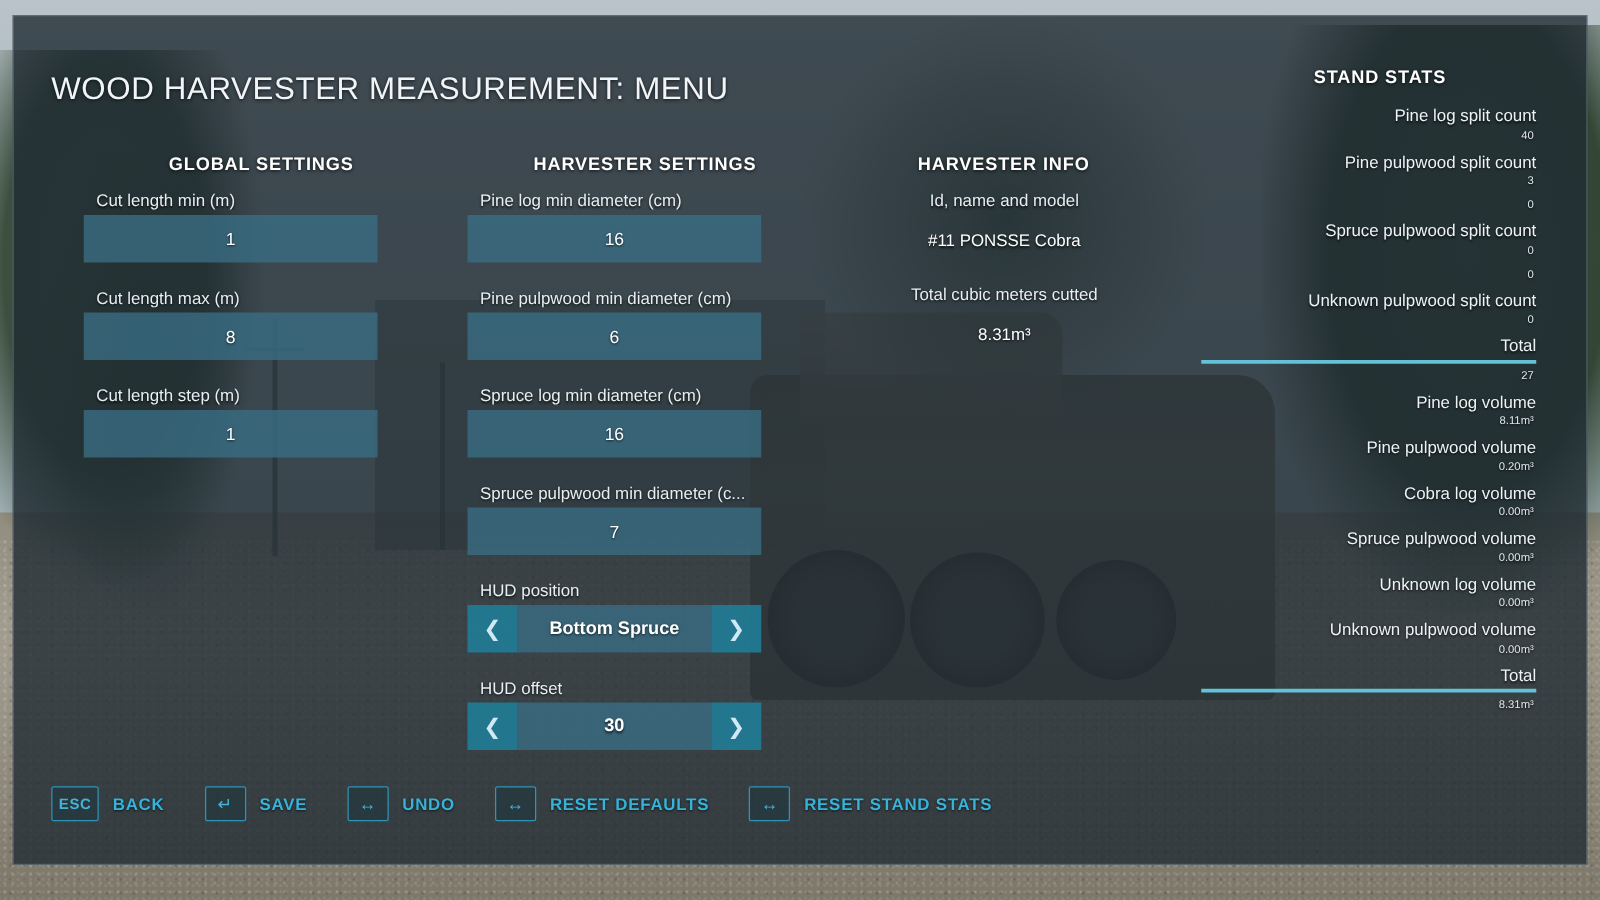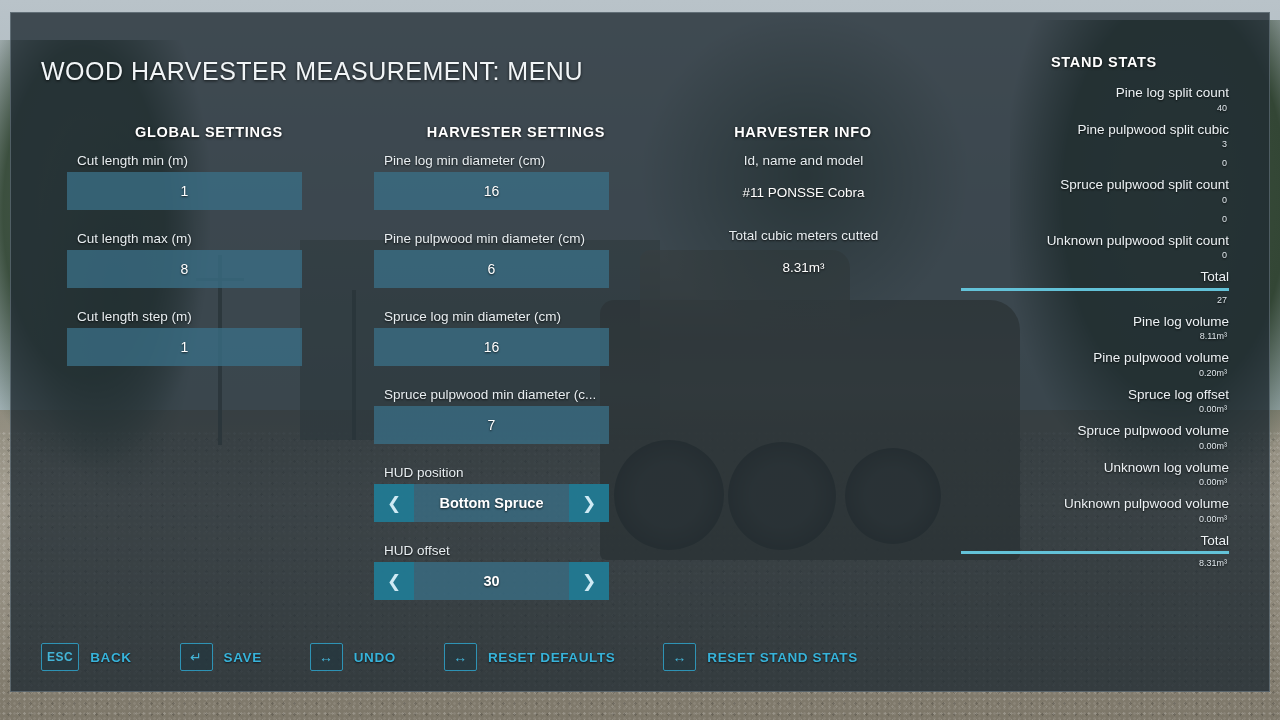--- a/index.html
+++ b/index.html
@@ -166,22 +166,22 @@
     font-size:9px; color:#dfe7ec; margin-top:2px; padding-right:2px;
     text-shadow:0 1px 2px rgba(0,0,0,.8);
   }
   .stat.total .s-label { font-weight:normal; }
   .divider {
     height:3px; background:#63c2d8; margin:3px 0 4px 0; width:100%;
   }
 
   
   #actionbar {
-    position:absolute; left:30px; bottom:20px;
-    display:flex; align-items:center; gap:16px;
+    position:absolute; left:30px; bottom:34px;
+    display:flex; align-items:center; gap:0;
   }
   .action { display:flex; align-items:center; margin-right:32px; }
   .keycap {
     min-width:33px; height:28px; padding:0 5px;
     border:1.6px solid #2e93b5; background:rgba(30,52,62,0.55);
     display:flex; align-items:center; justify-content:center;
     color:#44b4d6; font-size:12px; font-weight:bold; letter-spacing:.5px;
     border-radius:2px;
   }
   .keycap.sym { font-size:14px; font-weight:normal; }
@@ -280,21 +280,21 @@
     <div class="info-label">Total cubic meters cutted</div>
     <div class="info-value">8.31m³</div>
   </div>
 
   <div id="col-stats">
     <div class="stat">
       <div class="s-label">Pine log split count</div>
       <div class="s-value">40</div>
     </div>
     <div class="stat">
-      <div class="s-label">Pine pulpwood split cubic</div>
+      <div class="s-label">Pine pulpwood split count</div>
       <div class="s-value">3</div>
     </div>
     <div class="stat">
       <div class="s-value">0</div>
     </div>
     <div class="stat">
       <div class="s-label">Spruce pulpwood split count</div>
       <div class="s-value">0</div>
     </div>
     <div class="stat">
@@ -311,21 +311,21 @@
     </div>
     <div class="stat">
       <div class="s-label">Pine log volume</div>
       <div class="s-value">8.11m³</div>
     </div>
     <div class="stat">
       <div class="s-label">Pine pulpwood volume</div>
       <div class="s-value">0.20m³</div>
     </div>
     <div class="stat">
-      <div class="s-label">Spruce log offset</div>
+      <div class="s-label">Cobra log volume</div>
       <div class="s-value">0.00m³</div>
     </div>
     <div class="stat">
       <div class="s-label">Spruce pulpwood volume</div>
       <div class="s-value">0.00m³</div>
     </div>
     <div class="stat">
       <div class="s-label">Unknown log volume</div>
       <div class="s-value">0.00m³</div>
     </div>

